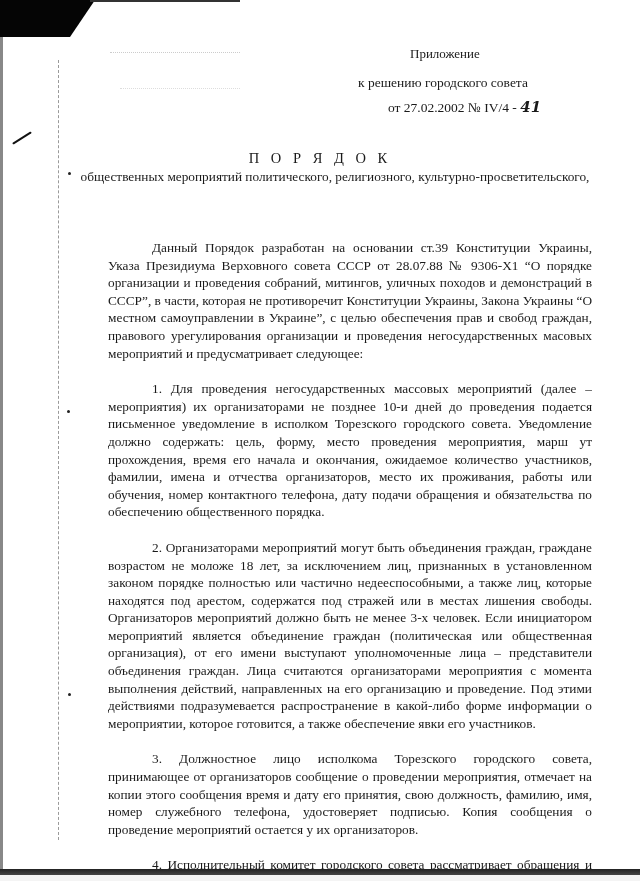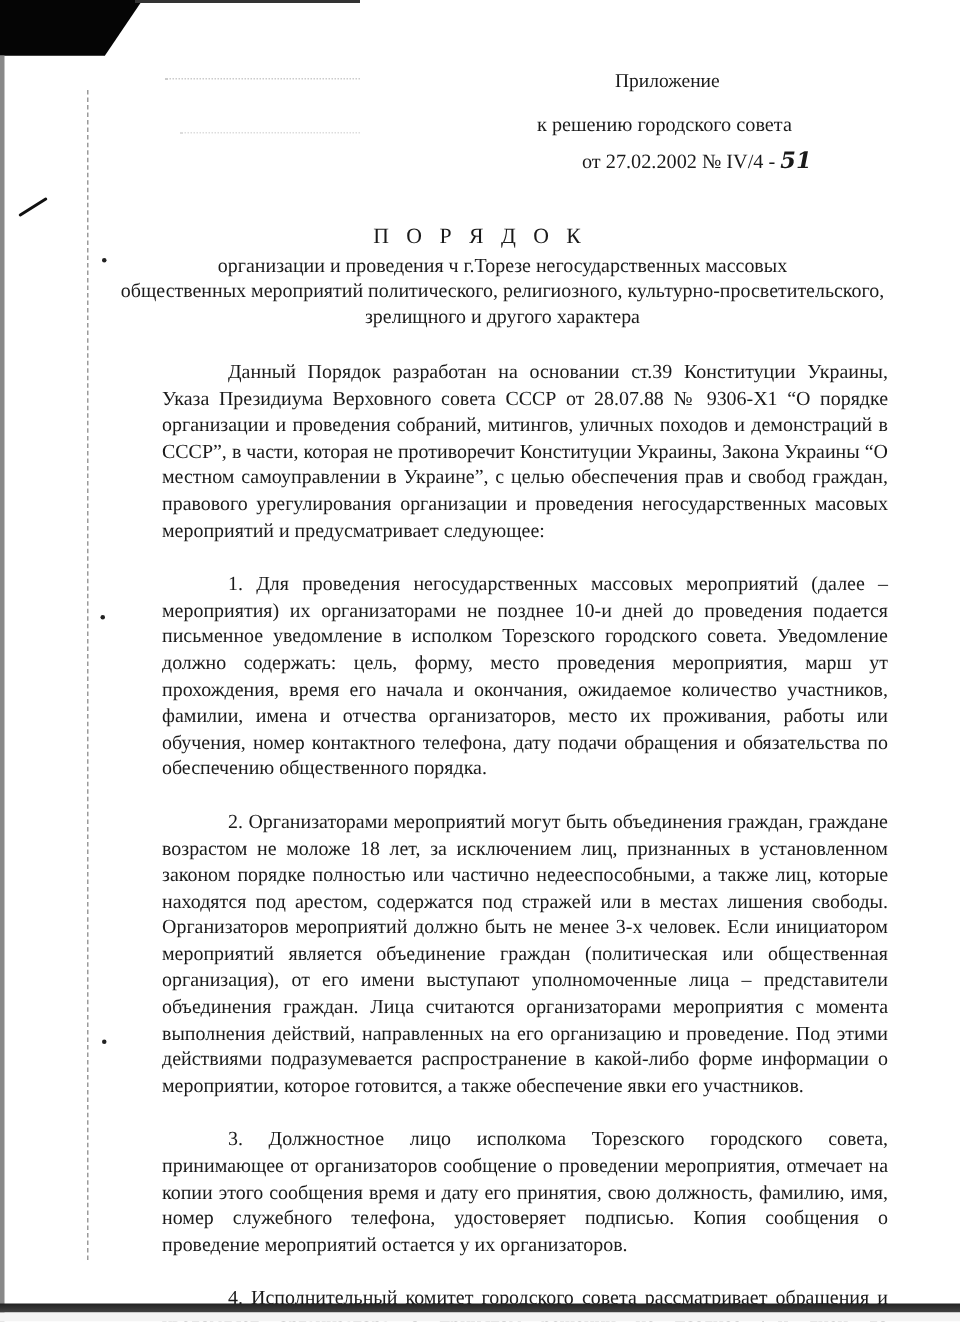--- a/index.html
+++ b/index.html
@@ -49,28 +49,26 @@
 <div class="pen-mark"></div>
 <div class="dot" style="left:68px;top:172px;"></div>
 <div class="dot" style="left:67px;top:410px;"></div>
 <div class="dot" style="left:68px;top:693px;"></div>
 <div class="faint"></div>
 <div class="faint2"></div>
 
 <div class="appendix">
   <div class="a-title">Приложение</div>
   <div class="a-line">к решению городского совета</div>
-  <div class="a-date"><span>от  27.02.2002 № IV/4 - </span><span class="hand">51</span></div>
+  <div class="a-date"><span>от  27.02.2002 № IV/4 - </span><span class="hand">41</span></div>
 </div>
 
 <div class="doc-title">П О Р Я Д О К</div>
 <div class="subtitle">
-  <div>организации и проведения ч г.Торезе негосударственных массовых</div>
   <div style="margin-left:-30px;margin-right:-30px;text-align:center;">общественных мероприятий политического, религиозного, культурно-просветительского,</div>
-  <div>зрелищного и другого характера</div>
 </div>
 
 <div class="body">
   <p class="para">Данный Порядок разработан на основании ст.39 Конституции Украины, Указа Президиума Верховного совета СССР от 28.07.88 № 9306-X1 “О порядке организации и проведения собраний, митингов, уличных походов и демонстраций в СССР”, в части, которая не противоречит Конституции Украины, Закона Украины “О местном самоуправлении в Украине”, с целью обеспечения прав и свобод граждан, правового урегулирования организации и проведения негосударственных масовых мероприятий и предусматривает следующее:</p>
   <div class="gap"></div>
   <p class="para">1. Для проведения негосударственных массовых мероприятий (далее – мероприятия) их организаторами не позднее 10-и дней до проведения подается письменное уведомление в исполком Торезского городского совета. Уведомление должно содержать: цель, форму, место проведения мероприятия, марш ут прохождения, время его начала и окончания, ожидаемое количество участников, фамилии, имена и отчества организаторов, место их проживания, работы или обучения, номер контактного телефона, дату подачи обращения и обязательства по обеспечению  общественного порядка.</p>
   <div class="gap"></div>
   <p class="para">2. Организаторами мероприятий могут быть объединения граждан, граждане возрастом не моложе 18 лет, за исключением лиц, признанных в установленном законом порядке полностью или частично недееспособными, а также лиц, которые находятся под арестом, содержатся под стражей или в местах лишения свободы. Организаторов мероприятий должно быть не менее 3-х человек. Если инициатором мероприятий является объединение граждан (политическая или общественная организация), от его имени выступают уполномоченные лица – представители объединения граждан.  Лица считаются организаторами мероприятия с момента выполнения действий, направленных на его организацию и проведение. Под этими действиями подразумевается распространение в какой-либо форме информации о мероприятии, которое готовится, а также обеспечение явки его участников.</p>
   <div class="gap"></div>
   <p class="para">3. Должностное лицо исполкома Торезского городского совета,  принимающее от организаторов сообщение о проведении мероприятия, отмечает на копии этого сообщения время и дату его принятия, свою должность, фамилию, имя, номер служебного телефона, удостоверяет подписью. Копия сообщения о проведение мероприятий остается у их организаторов.</p>

